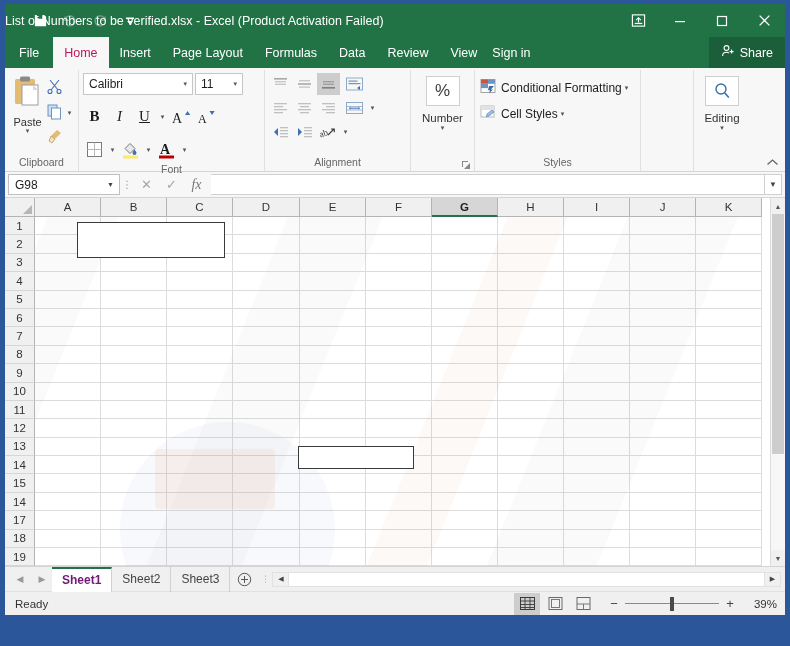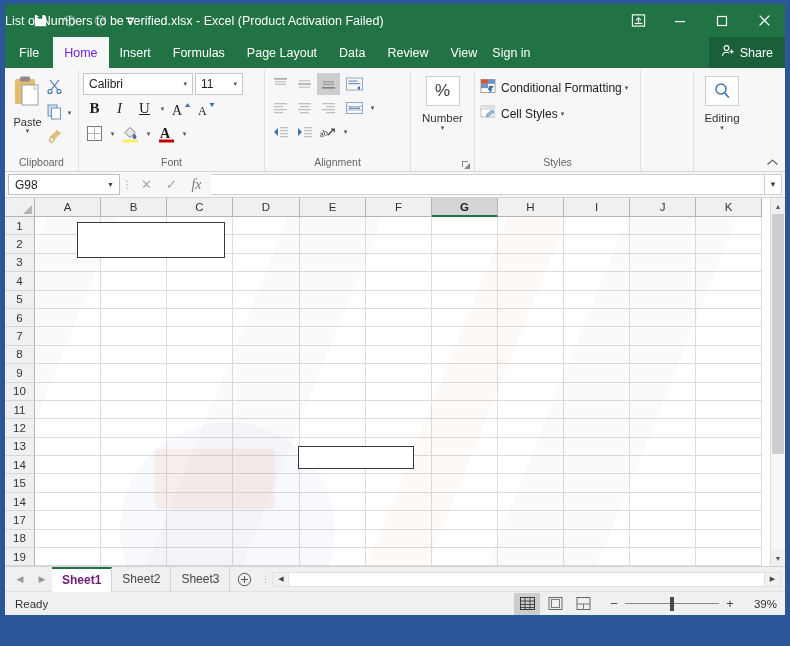--- a/index.html
+++ b/index.html
@@ -62,21 +62,21 @@
   .rtab {
     height: 31px;
     padding: 0 11px;
     display: flex; align-items: center;
     font-size: 12.5px;
     color: #ffffff;
     white-space: nowrap;
   }
   .rtab.active {
     background: #f7f7f7;
-    color: #6d28d9;
+    color: #be185d;
     margin-top: 40px;
   }
   .rtab.file { padding: 0 14px; }
   .tellme {
     display: flex; align-items: center; gap: 5px;
     font-size: 12.5px; color: #d8e9df;
     padding: 0 6px; height: 31px;
   }
   .signin {
     font-size: 12.5px; color: #ffffff;
@@ -131,21 +131,21 @@
     width: 46px;
     padding-top: 2px;
   }
   .big-btn .lbl { font-size: 11px; color: #333; margin-top: 1px; }
   .big-btn .caret { font-size: 7px; color: #555; line-height: 6px; }
   .clip-small { display: flex; flex-direction: column; gap: 3px; padding-top: 4px; }
   .clip-small-row { display: flex; align-items: center; gap: 2px; height: 22px; }
 
   
   .g-font { width: 186px; }
-  .font-rows { display: flex; flex-direction: column; gap: 2px; width: 100%; }
+  .font-rows { display: flex; flex-direction: column; gap: 10px; width: 100%; }
   .font-row { display: flex; align-items: center; gap: 2px; }
   .combo {
     height: 22px;
     border: 1px solid #c6c6c6;
     background: #ffffff;
     display: flex; align-items: center;
     padding: 0 2px 0 5px;
     font-size: 12px; color: #1d1d1d;
   }
   .combo .cval { flex: 1; white-space: nowrap; overflow: hidden; }
@@ -474,22 +474,22 @@
             <path d="M1.5 1.5l9 9M10.5 1.5l-9 9" stroke="#fff" stroke-width="1.2"></path>
           </svg>
       </div>
     </div>
   </div>
 
   <div class="tabstrip">
     <div class="rtab file">File</div>
     <div class="rtab active">Home</div>
     <div class="rtab">Insert</div>
+    <div class="rtab">Page Layout</div>
     <div class="rtab">Formulas</div>
-    <div class="rtab">Page Layout</div>
     <div class="rtab">Data</div>
     <div class="rtab">Review</div>
     <div class="rtab">View</div>
     <div class="signin">Sign in</div>
     <div class="share">
       <span>
         <svg width="14" height="14" viewBox="0 0 14 14">
             <circle cx="5.5" cy="4" r="2.4" fill="none" stroke="#fff" stroke-width="1.1"></circle>
             <path d="M1.6 12c0-2.4 1.8-3.7 3.9-3.7 1 0 1.9.3 2.6.8" fill="none" stroke="#fff" stroke-width="1.1"></path>
             <path d="M10.6 5.6v4M8.6 7.6h4" stroke="#fff" stroke-width="1.1"></path>

